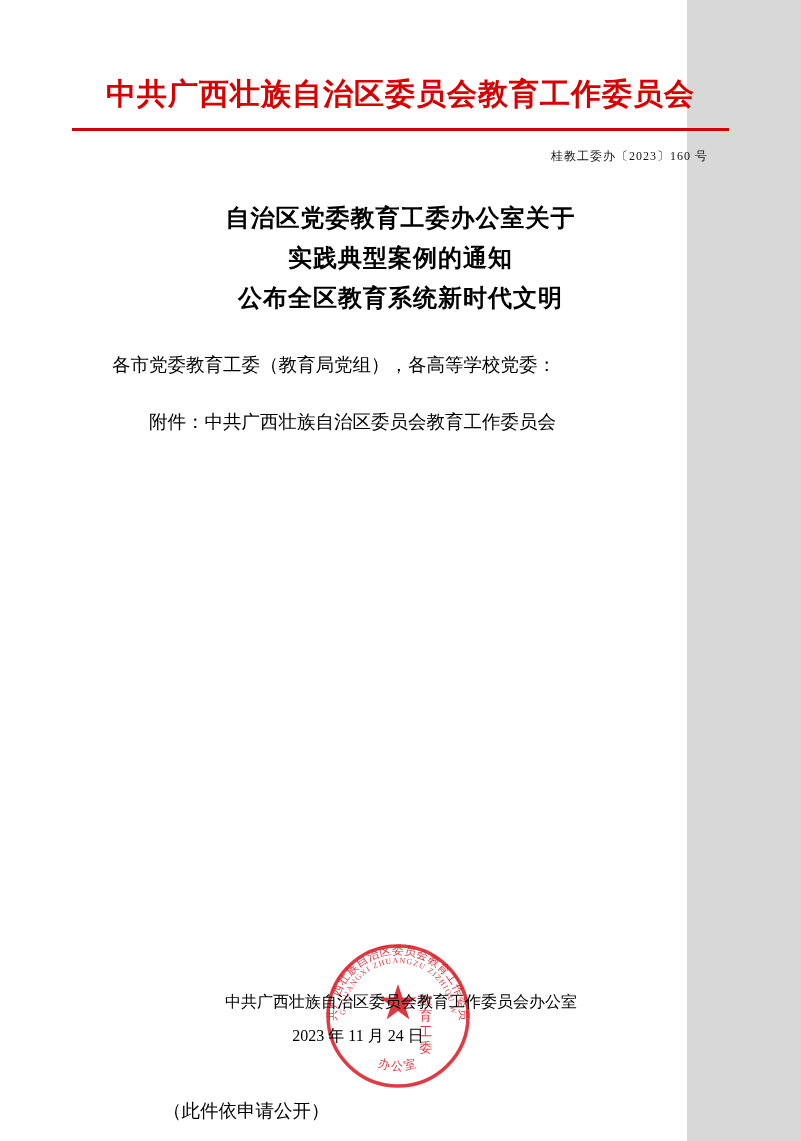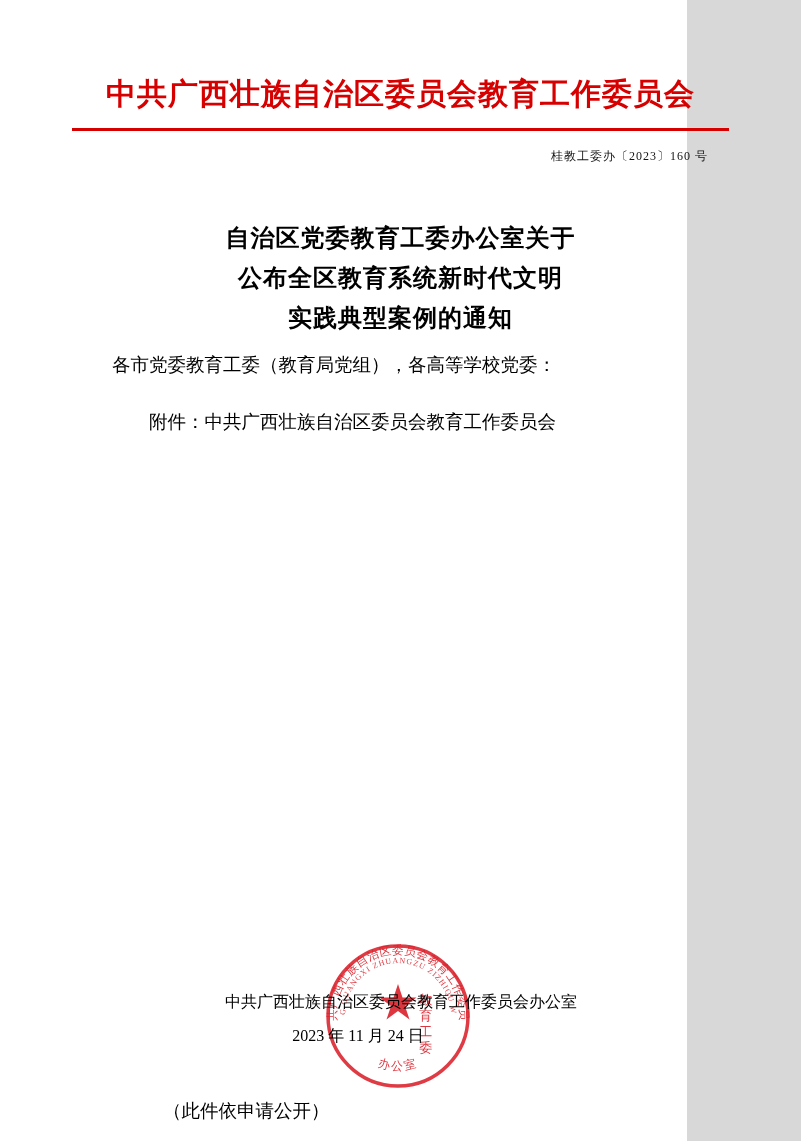--- a/index.html
+++ b/index.html
@@ -70,21 +70,20 @@
     position: absolute;
     left: 100px;
     top: 198px;
     width: 601px;
     text-align: center;
     font-size: 24px;
     font-weight: bold;
     line-height: 40px;
     color: #000;
     letter-spacing: 1px;
-    margin-top: 20px;
   }
   .main-title div { white-space: nowrap; }
 
   
   .body-text {
     position: absolute;
     left: 112px;
     top: 336px;
     width: 580px;
     font-size: 18.5px;
@@ -166,22 +165,22 @@
 
     <div class="gov-header">
       <div class="title">中共广西壮族自治区委员会教育工作委员会</div>
       <div class="rule"></div>
     </div>
 
     <div class="doc-number">桂教工委办〔2023〕160 号</div>
 
     <div class="main-title">
       <div>自治区党委教育工委办公室关于</div>
+      <div>实践典型案例的通知</div>
       <div>公布全区教育系统新时代文明</div>
-      <div>实践典型案例的通知</div>
     </div>
 
     <div class="body-text">
       <p>各市党委教育工委（教育局党组），各高等学校党委：</p>
       <p class="attach">附件：中共广西壮族自治区委员会教育工作委员会</p>
     </div>
 
     <div class="seal">
       <svg width="168" height="168" viewBox="0 0 168 168" xmlns="http://www.w3.org/2000/svg">
         <defs>

